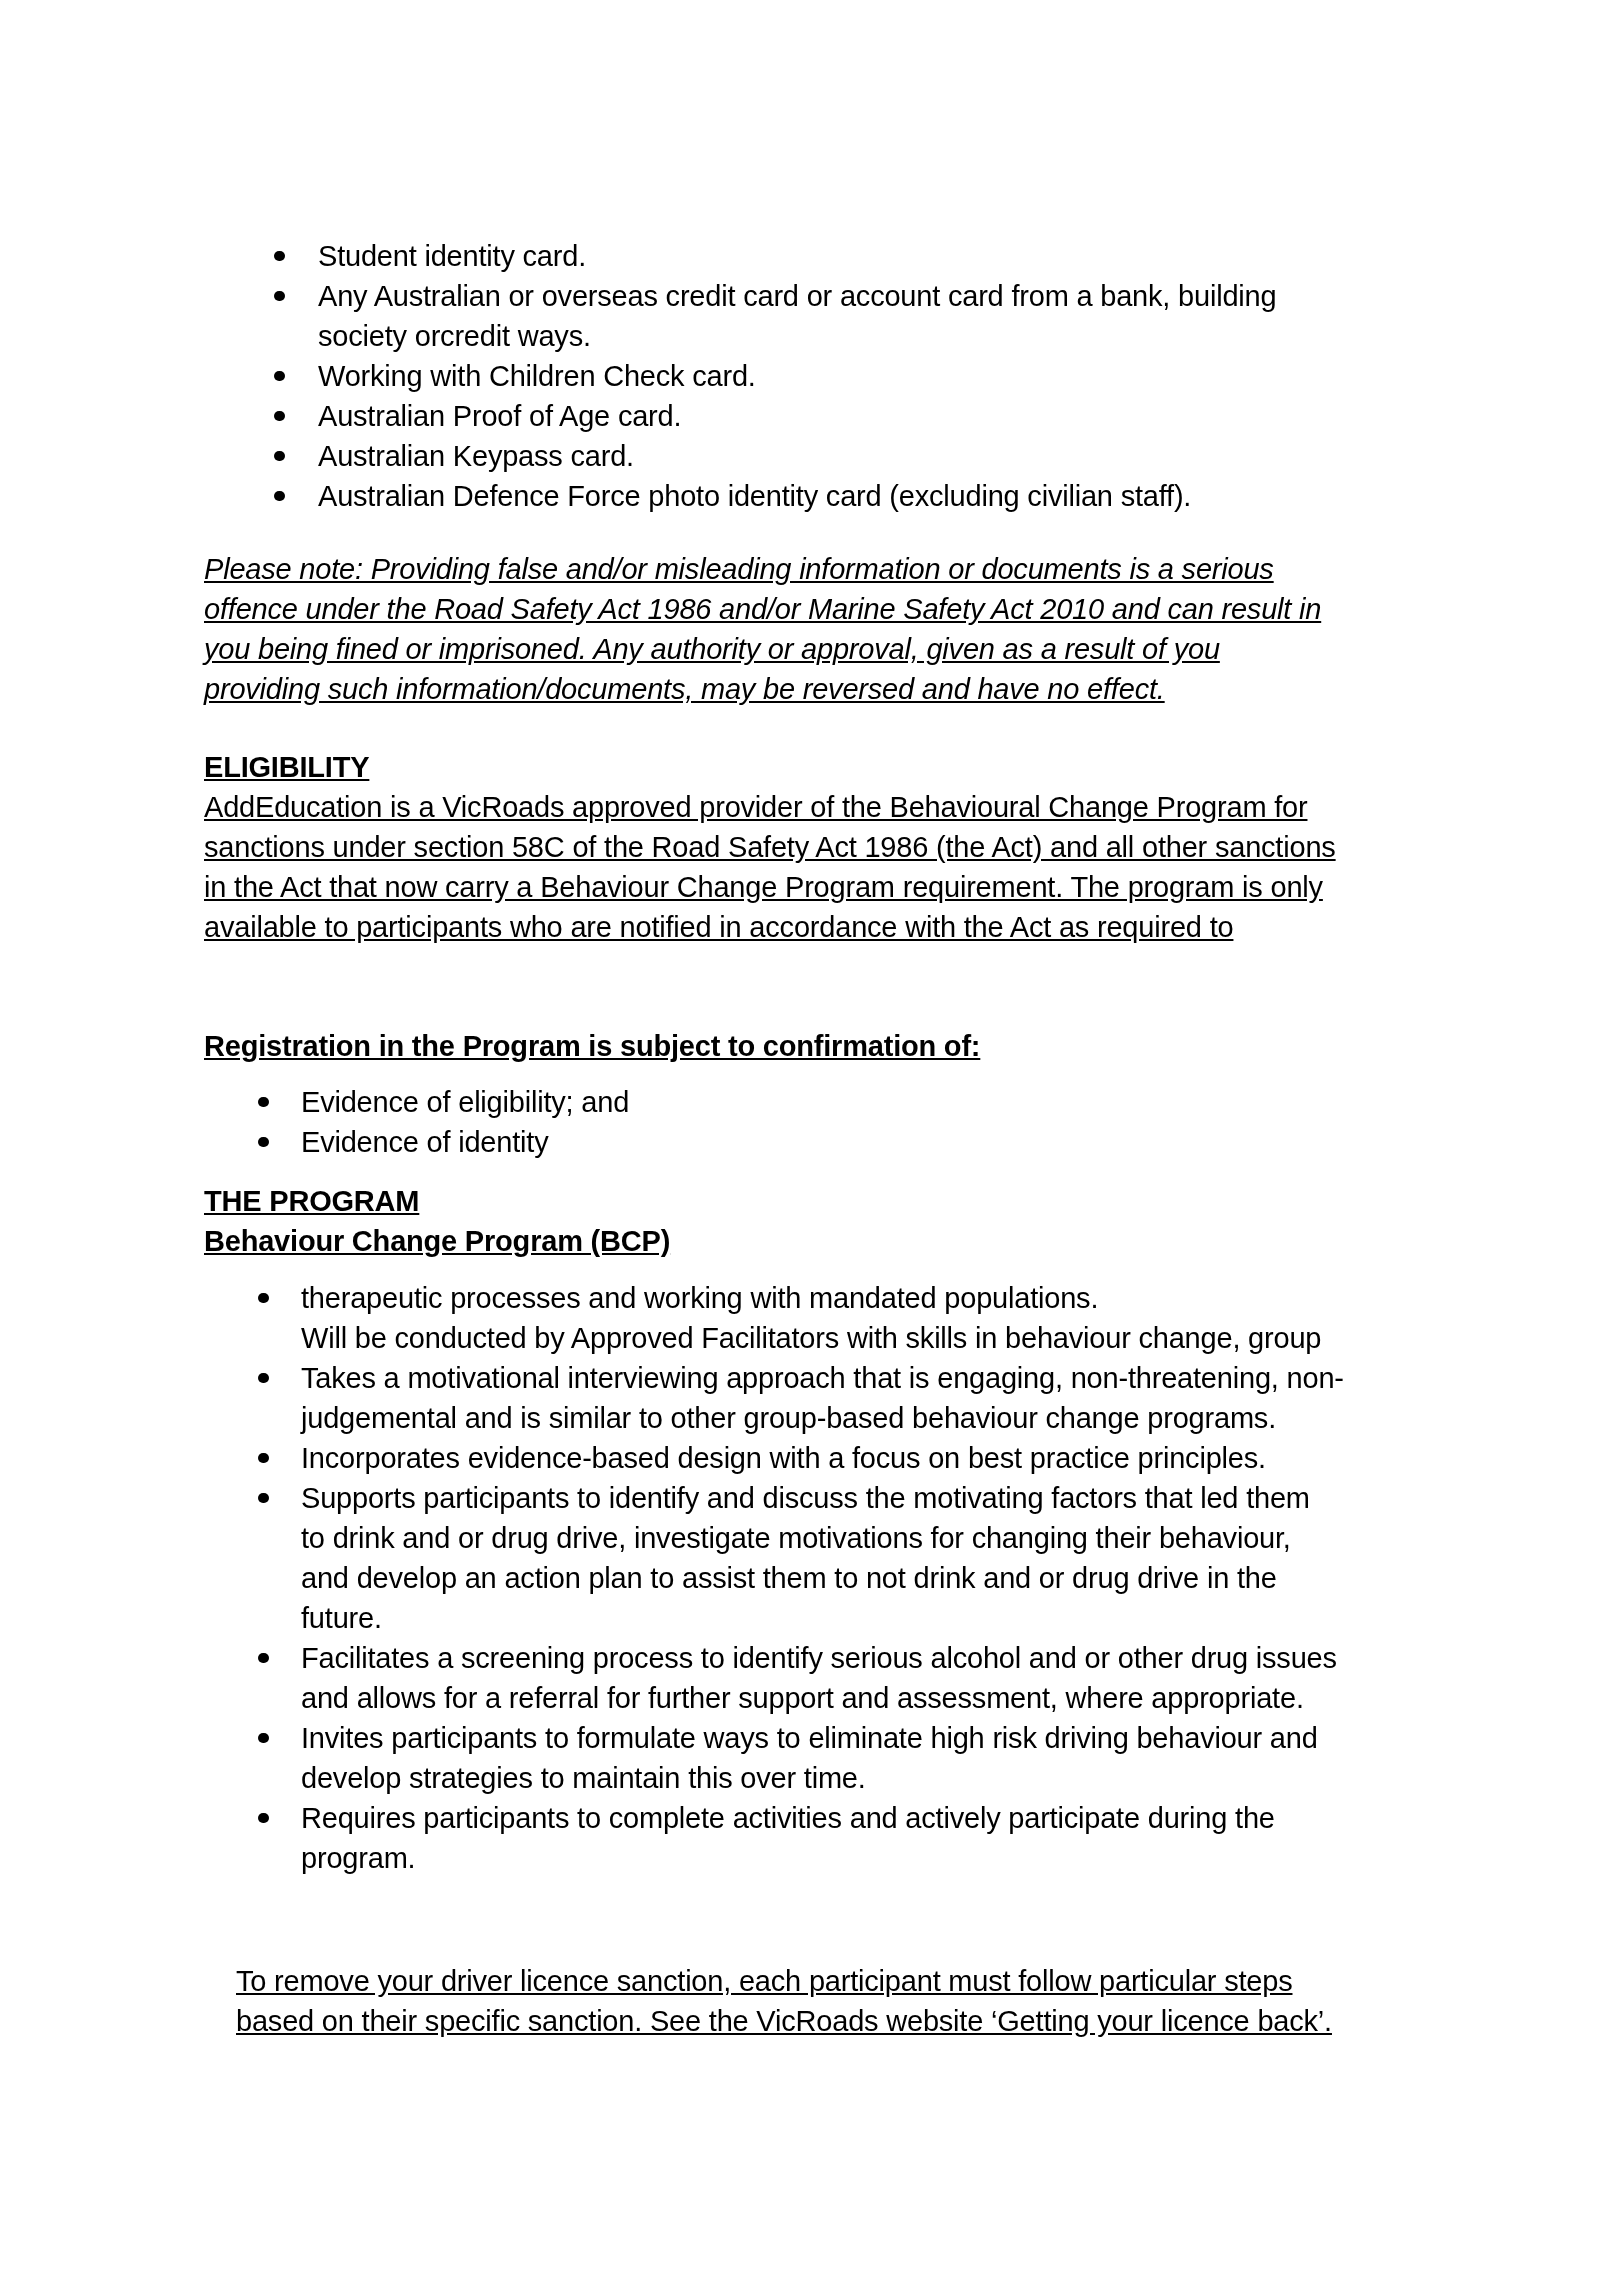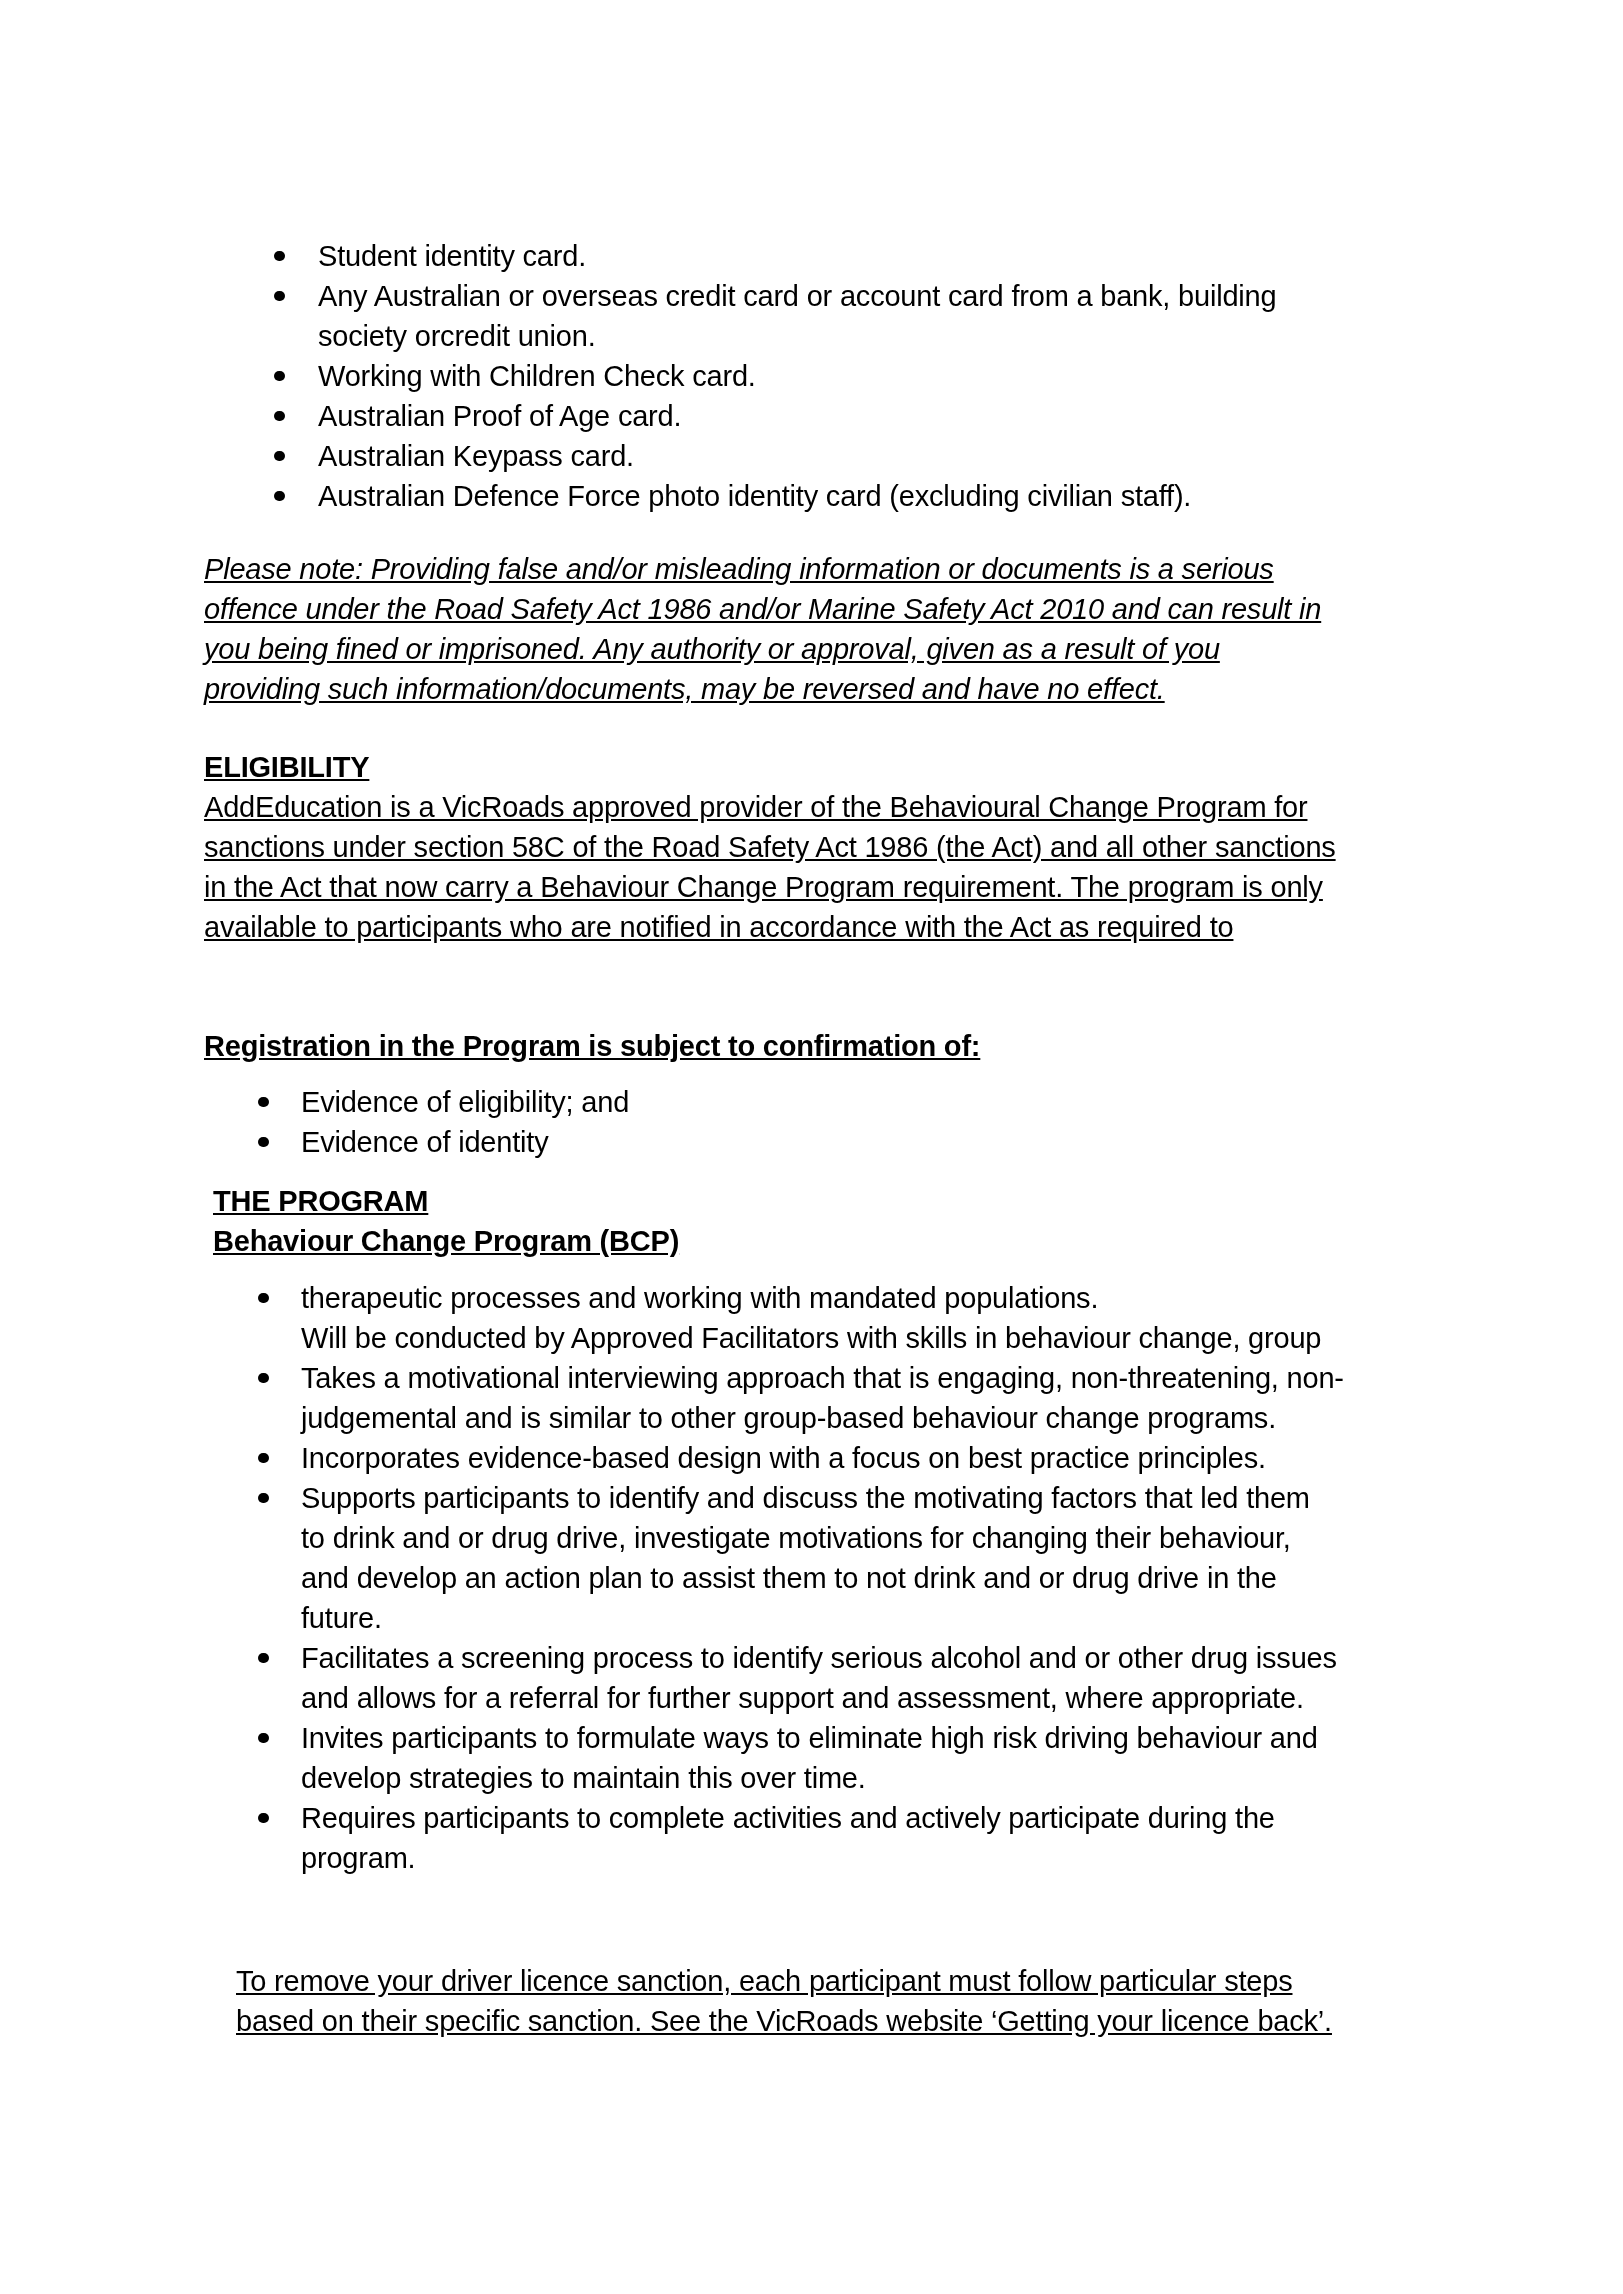--- a/index.html
+++ b/index.html
@@ -49,21 +49,21 @@
 <div class="page">
 
   <ul class="bl list-a">
     <li>
       <span class="bullet"></span>
       <div class="line">Student identity card.</div>
     </li>
     <li>
       <span class="bullet"></span>
       <div class="line">Any Australian or overseas credit card or account card from a bank, building</div>
-      <div class="line">society orcredit union.</div>
+      <div class="line">society orcredit ways.</div>
     </li>
     <li>
       <span class="bullet"></span>
       <div class="line">Working with Children Check card.</div>
     </li>
     <li>
       <span class="bullet"></span>
       <div class="line">Australian Proof of Age card.</div>
     </li>
     <li>
@@ -98,21 +98,21 @@
     <li>
       <span class="bullet"></span>
       <div class="line">Evidence of eligibility; and</div>
     </li>
     <li>
       <span class="bullet"></span>
       <div class="line">Evidence of identity</div>
     </li>
   </ul>
 
-  <div class="block" style="top:1181px;margin-left:9px;">
+  <div class="block" style="top:1181px;">
     <div class="line bold">THE PROGRAM</div>
     <div class="line bold">Behaviour Change Program (BCP)</div>
   </div>
 
   <ul class="bl list-b" style="top:1262px;">
     <li>
       <span class="bullet"></span>
       <div class="line">therapeutic processes and working with mandated populations.</div>
       <div class="line">Will be conducted by Approved Facilitators with skills in behaviour change, group</div>
     </li>

